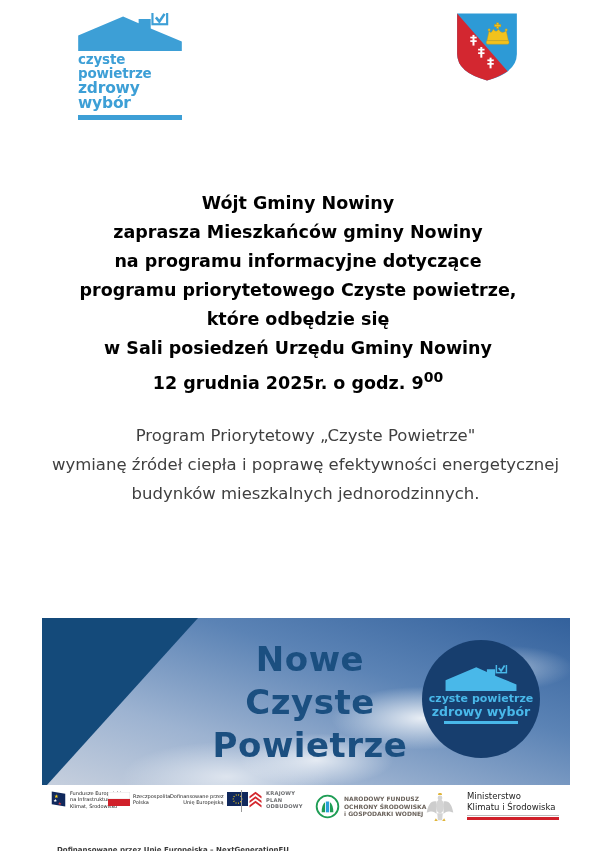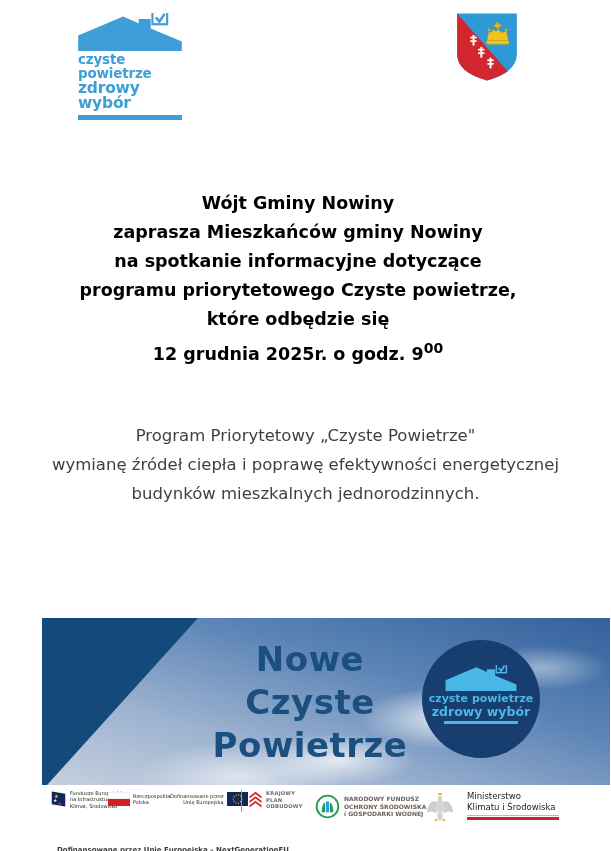--- a/index.html
+++ b/index.html
@@ -25,21 +25,21 @@
   .description{position:absolute;left:0;top:421px;width:611px;text-align:center;
                color:#3f3f3f;font-size:16.5px;line-height:29px;font-weight:normal;}
 
   
   .banner{position:absolute;left:42px;top:618px;width:528px;height:167px;overflow:hidden;
     background:
       radial-gradient(ellipse 130px 45px at 72% 60%, rgba(255,255,255,.85), rgba(255,255,255,0) 70%),
       radial-gradient(ellipse 110px 38px at 52% 85%, rgba(255,255,255,.75), rgba(255,255,255,0) 70%),
       radial-gradient(ellipse 95px 32px at 88% 30%, rgba(255,255,255,.45), rgba(255,255,255,0) 70%),
       radial-gradient(ellipse 150px 50px at 35% 95%, rgba(255,255,255,.6), rgba(255,255,255,0) 70%),
-      linear-gradient(to bottom left, #33619c 0%, #5b83b5 35%, #9db3d1 70%, #c7d0de 100%); padding-left: 40px;}
+      linear-gradient(to bottom left, #33619c 0%, #5b83b5 35%, #9db3d1 70%, #c7d0de 100%);}
   .banner .triangle{position:absolute;left:0;top:0;}
   .banner-title{position:absolute;left:105px;top:20px;width:326px;text-align:center;
                 color:#1b4f80;font-weight:bold;font-size:34px;line-height:43px;letter-spacing:.5px;}
   .badge{position:absolute;left:380px;top:22px;width:118px;height:118px;border-radius:50%;
          background:#173e6e;text-align:center;}
   .badge svg{display:block;margin:25px auto 2px auto;}
   .badge-text{color:#49b8e9;font-weight:bold;line-height:1.05;}
   .badge-text .l1{font-size:11px;}
   .badge-text .l2{font-size:12.5px;}
   .badge-bar{width:74px;height:3px;background:#49b8e9;margin:3px auto 0 auto;}
@@ -107,23 +107,24 @@
             <rect x="-4.5" y="-4.5" width="9" height="2.4"></rect>
             <rect x="-4.5" y="0.5" width="9" height="2.4"></rect>
           </g>
       </g>
     </svg>
   </div>
 
   <div class="invitation">
     <div>Wójt Gminy Nowiny</div>
     <div>zaprasza Mieszkańców gminy Nowiny</div>
-    <div>na spotkanie informacyjne dotyczące</div>
+    <div>na programu informacyjne dotyczące</div>
     <div>programu priorytetowego Czyste powietrze,</div>
     <div>które odbędzie się</div>
+    <div>w Sali posiedzeń Urzędu Gminy Nowiny</div>
     <div><span>12 grudnia 2025r. o godz. 9</span><sup>00</sup></div>
   </div>
 
   <div class="description">
     <div>Program Priorytetowy „Czyste Powietrze"</div>
     <div>wymianę źródeł ciepła i poprawę efektywności energetycznej</div>
     <div>budynków mieszkalnych jednorodzinnych.</div>
   </div>
 
   <div class="banner">

